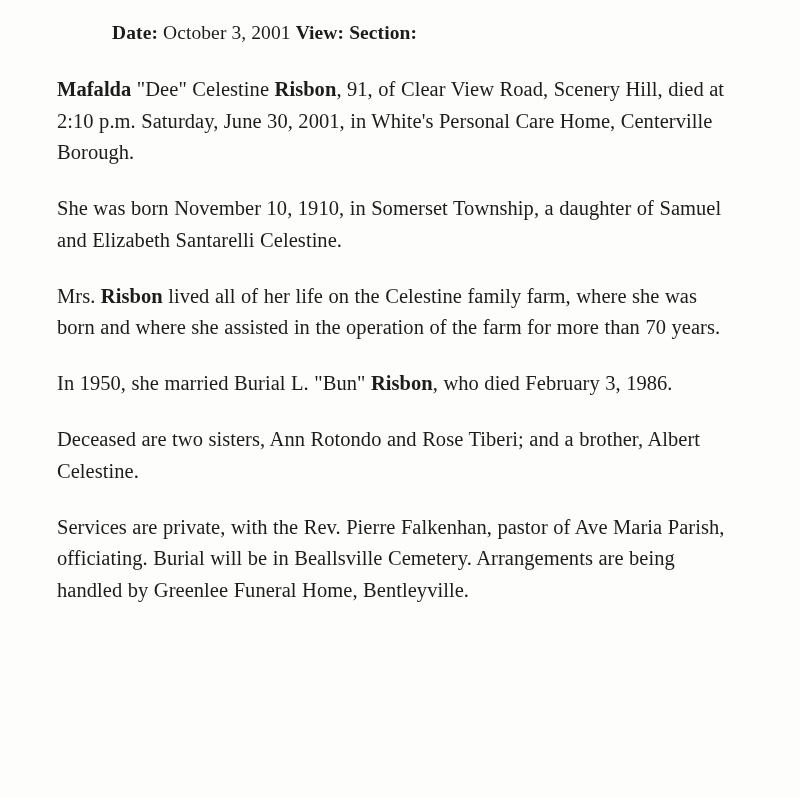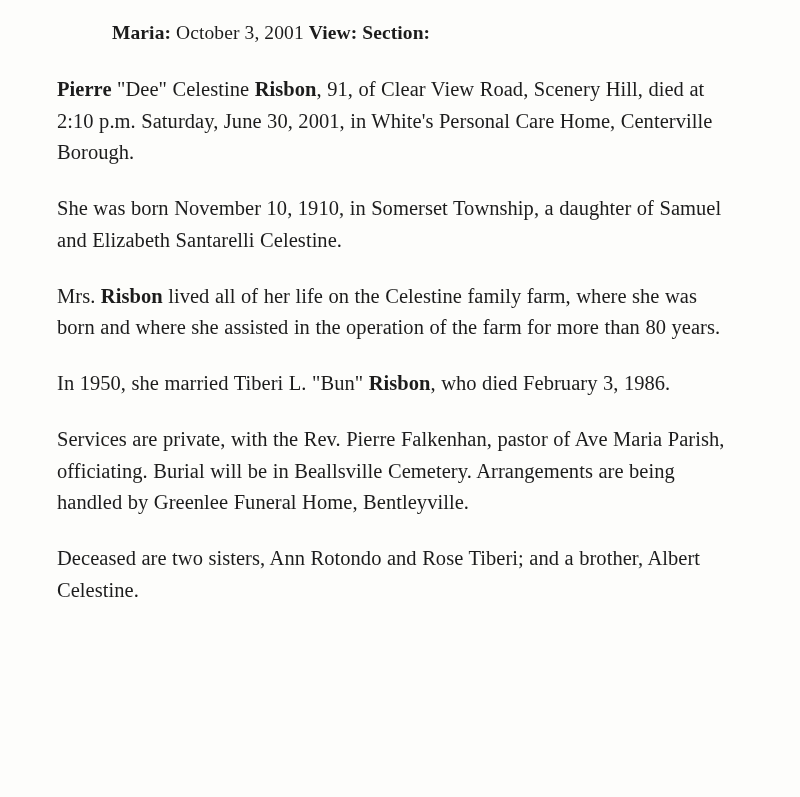--- a/index.html
+++ b/index.html
@@ -59,29 +59,29 @@
     text-rendering: optimizeLegibility;
   }
 </style>
 </head>
 <body>
 
 <div class="page">
   <div class="clipping">
 
     <p class="header-line">
-      <span class="lbl">Maria:</span>
+      <span class="lbl">Date:</span>
       <span>October 3, 2001</span>
       <span class="lbl">View:</span>
       <span class="lbl">Section:</span>
     </p>
 
     <div id="paragraphs">
-        <p class="para"><b>Pierre</b><span> "Dee" Celestine </span><b>Risbon</b><span>, 91, of Clear View Road, Scenery Hill, died at 2:10 p.m. Saturday, June 30, 2001, in White's Personal Care Home, Centerville Borough.</span></p>
+        <p class="para"><b>Mafalda</b><span> "Dee" Celestine </span><b>Risbon</b><span>, 91, of Clear View Road, Scenery Hill, died at 2:10 p.m. Saturday, June 30, 2001, in White's Personal Care Home, Centerville Borough.</span></p>
         <p class="para"><span>She was born November 10, 1910, in Somerset Township, a daughter of Samuel and Elizabeth Santarelli Celestine.</span></p>
-        <p class="para"><span>Mrs. </span><b>Risbon</b><span> lived all of her life on the Celestine family farm, where she was born and where she assisted in the operation of the farm for more than 80 years.</span></p>
-        <p class="para"><span>In 1950, she married Tiberi L. "Bun" </span><b>Risbon</b><span>, who died February 3, 1986.</span></p>
+        <p class="para"><span>Mrs. </span><b>Risbon</b><span> lived all of her life on the Celestine family farm, where she was born and where she assisted in the operation of the farm for more than 70 years.</span></p>
+        <p class="para"><span>In 1950, she married Burial L. "Bun" </span><b>Risbon</b><span>, who died February 3, 1986.</span></p>
+        <p class="para"><span>Deceased are two sisters, Ann Rotondo and Rose Tiberi; and a brother, Albert Celestine.</span></p>
         <p class="para"><span>Services are private, with the Rev. Pierre Falkenhan, pastor of Ave Maria Parish, officiating. Burial will be in Beallsville Cemetery. Arrangements are being handled by Greenlee Funeral Home, Bentleyville.</span></p>
-        <p class="para"><span>Deceased are two sisters, Ann Rotondo and Rose Tiberi; and a brother, Albert Celestine.</span></p>
       </div>
 
   </div>
 </div>
 
 </body></html>

